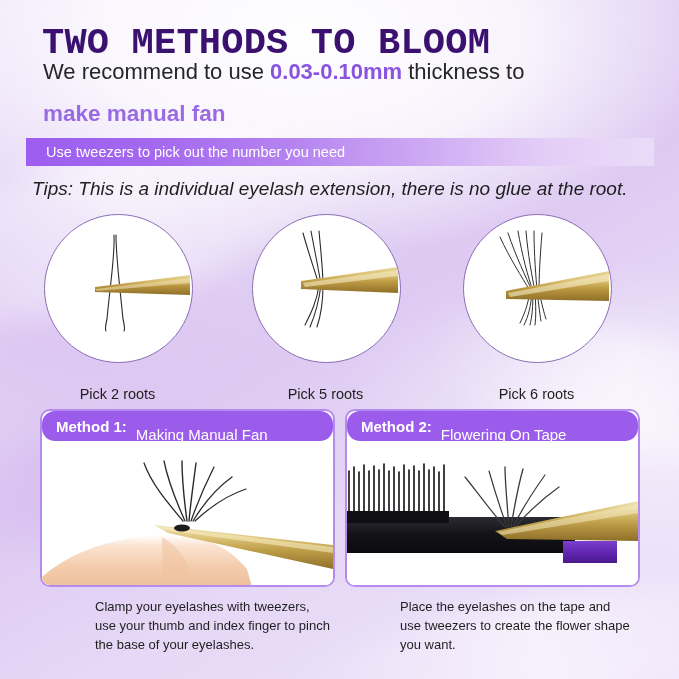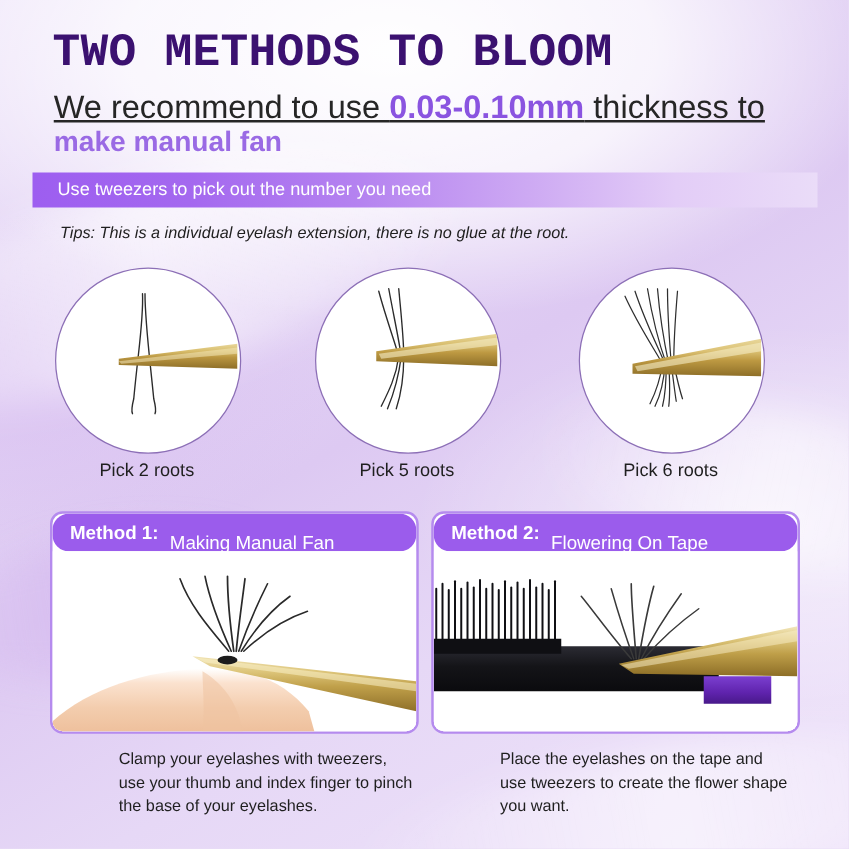--- a/index.html
+++ b/index.html
@@ -66,25 +66,24 @@
     font-size: 37px;
     font-weight: bold;
     letter-spacing: 0.2px;
     color: #3b1170;
     white-space: nowrap;
     font-family: Liberation Mono, monospace;
   }
   .subline {
     position: absolute;
     left: 43px;
-    top: 70px;
-    font-size: 26px;
+    top: 59px;
+    font-size: 22px;
     color: #262626;
     white-space: nowrap;
-    text-decoration: underline;
   }
   .subline .accent {
     color: #8a54e0;
     font-weight: bold;
   }
   .subline2 {
     position: absolute;
     left: 43px;
     top: 101px;
     font-size: 22.5px;
@@ -110,23 +109,23 @@
     transform: translateY(-50%);
     font-size: 14.5px;
     color: #ffffff;
     white-space: nowrap;
     text-align: center;
   }
 
   
   .tips {
     position: absolute;
-    left: 48px;
+    left: 32px;
     top: 178px;
-    font-size: 13px;
+    font-size: 19px;
     font-style: italic;
     color: #1f1f1f;
     white-space: nowrap;
   }
 
   
   .circle-row {
     position: absolute;
     left: 0;
     top: 214px;
@@ -150,21 +149,21 @@
     height: 147px;
     border-radius: 50%;
     border: 1px solid #8c6fb6;
     background: #ffffff;
     overflow: hidden;
   }
   .circle svg { display: block; }
 
   .circle-label {
     position: absolute;
-    top: 155px;
+    top: 172px;
     left: 0;
     width: 147px;
     text-align: center;
     font-size: 14.5px;
     color: #1f1f1f;
     white-space: nowrap;
   }
 
   
   .panel {

